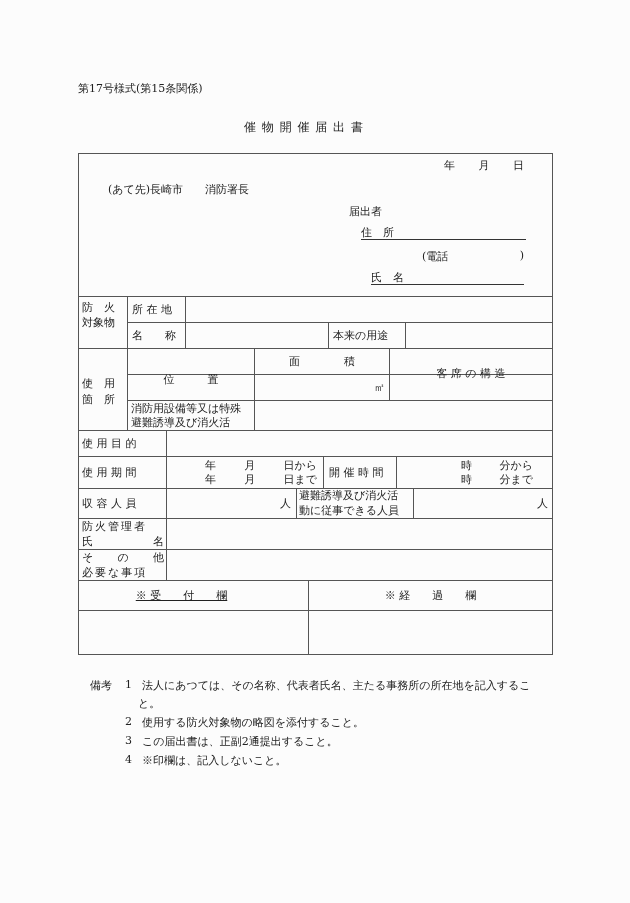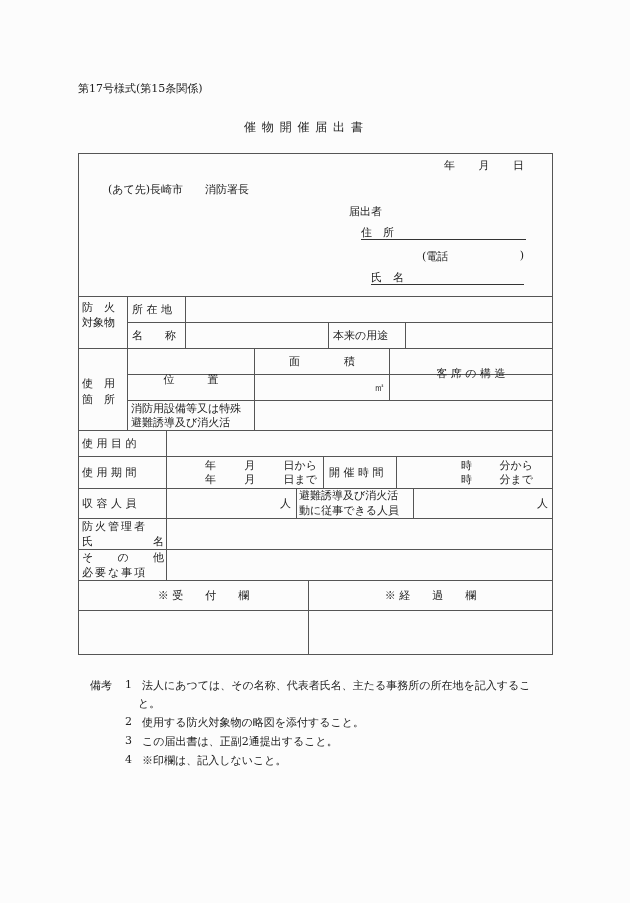--- a/index.html
+++ b/index.html
@@ -161,21 +161,21 @@
   <div class="box" style="left:82px;top:550px;width:82px;line-height:15px;">
     <div class="spread">
         <span>そ</span>
         <span>の</span>
         <span>他</span>
       </div>
     <div style="letter-spacing:2px;">必要な事項</div>
   </div>
   <div class="box" style="left:167px;top:550px;width:385px;height:30px;"></div>
 
-  <div class="box c" style="left:89px;top:588px;width:229px;">※ 受　　付　　欄</div>
+  <div class="box c" style="left:67px;top:588px;width:229px;text-decoration:underline;">※ 受　　付　　欄</div>
   <div class="box c" style="left:309px;top:588px;width:243px;">※ 経　　過　　欄</div>
   <div class="box" style="left:79px;top:611px;width:229px;height:43px;"></div>
   <div class="box" style="left:309px;top:611px;width:243px;height:43px;"></div>
 </div>
 
 <div>
   <div class="abs" style="left:90px;top:678px;">備考</div>
   <div class="abs" style="left:125px;top:678px;">1</div>
   <div class="abs" style="left:142px;top:678px;">法人にあつては、その名称、代表者氏名、主たる事務所の所在地を記入するこ</div>
   <div class="abs" style="left:138px;top:696px;">と。</div>

